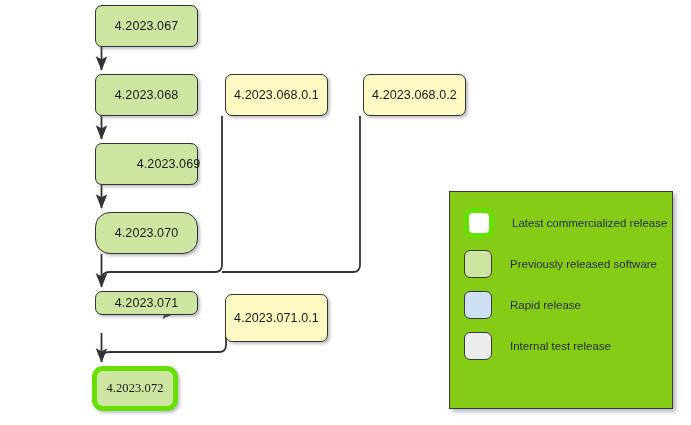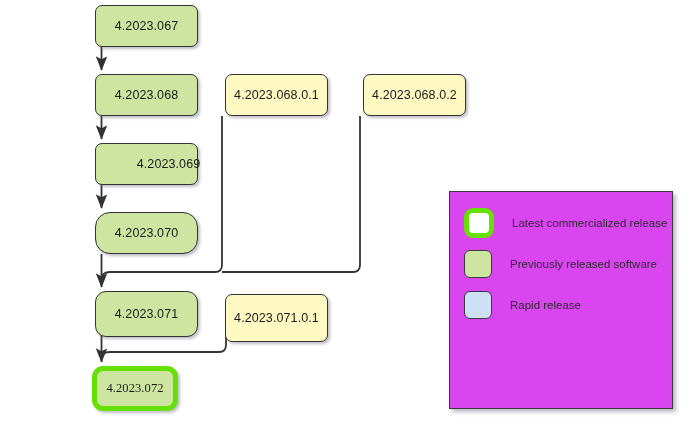--- a/index.html
+++ b/index.html
@@ -52,21 +52,21 @@
   }
 
   
   #legend {
     position: absolute;
     left: 449px;
     top: 191px;
     width: 224px;
     height: 218px;
     box-sizing: border-box;
-    background: #d946ef;
+    background: #84cc16;
     border: 1.6px solid #3a3a3a;
     box-shadow: 3px 3px 4px rgba(120,120,145,0.5);
     padding: 10px 0 0 0;
   }
   .legend-row {
     display: flex;
     align-items: center;
     height: 41px;
     padding-left: 14px;
   }
@@ -142,21 +142,21 @@
   </div>
 
   <div class="node green" style="left:50px; top:143px; width:103px; height:42px;padding-left:44px;">
     <span>4.2023.069</span>
   </div>
 
   <div class="node green" style="left:50px; top:212px; width:103px; height:42px;border-radius:15px;">
     <span>4.2023.070</span>
   </div>
 
-  <div class="node green" style="left:50px; top:291px; width:103px; height:46px;border-radius:11px;">
+  <div class="node green" style="left:50px; top:291px; width:103px; height:24px;">
     <span>4.2023.071</span>
   </div>
 
   <div class="node highlight" style="left:47px; top:366px; width:86px; height:45px;font-family:Liberation Serif, serif;">
     <span>4.2023.072</span>
   </div>
 
   <div class="node blue" style="left:180px; top:74px; width:103px; height:42px;">
     <span>4.2023.068.0.1</span>
   </div>
@@ -179,17 +179,21 @@
     <div class="legend-row">
       <div class="swatch" style="background:#cde5a0;"></div>
       <div class="legend-label">Previously released software</div>
     </div>
 
     <div class="legend-row">
       <div class="swatch" style="background:#cde0f5;"></div>
       <div class="legend-label">Rapid release</div>
     </div>
 
+    <div class="legend-row">
+      <div class="swatch" style="background:#ececec;"></div>
+      <div class="legend-label">Internal test release</div>
+    </div>
 
 
   </div>
 
 </div>
 
 </body></html>

